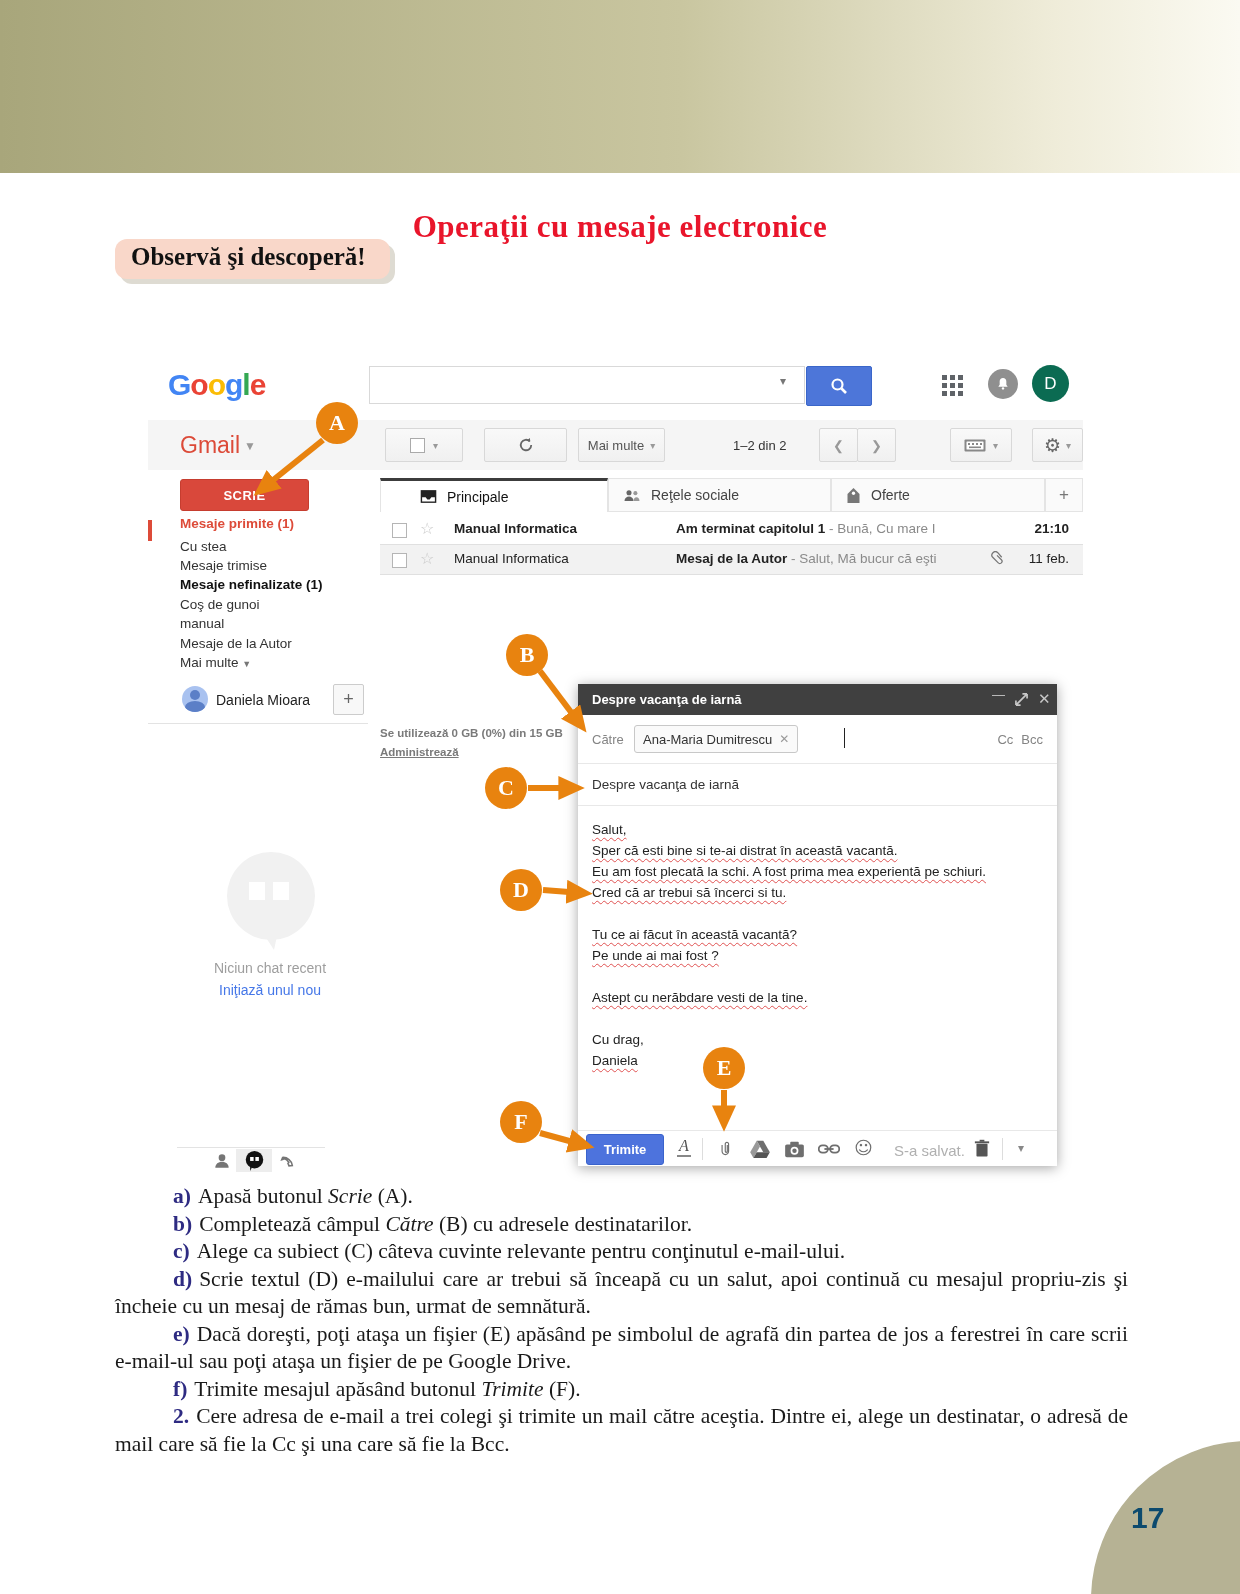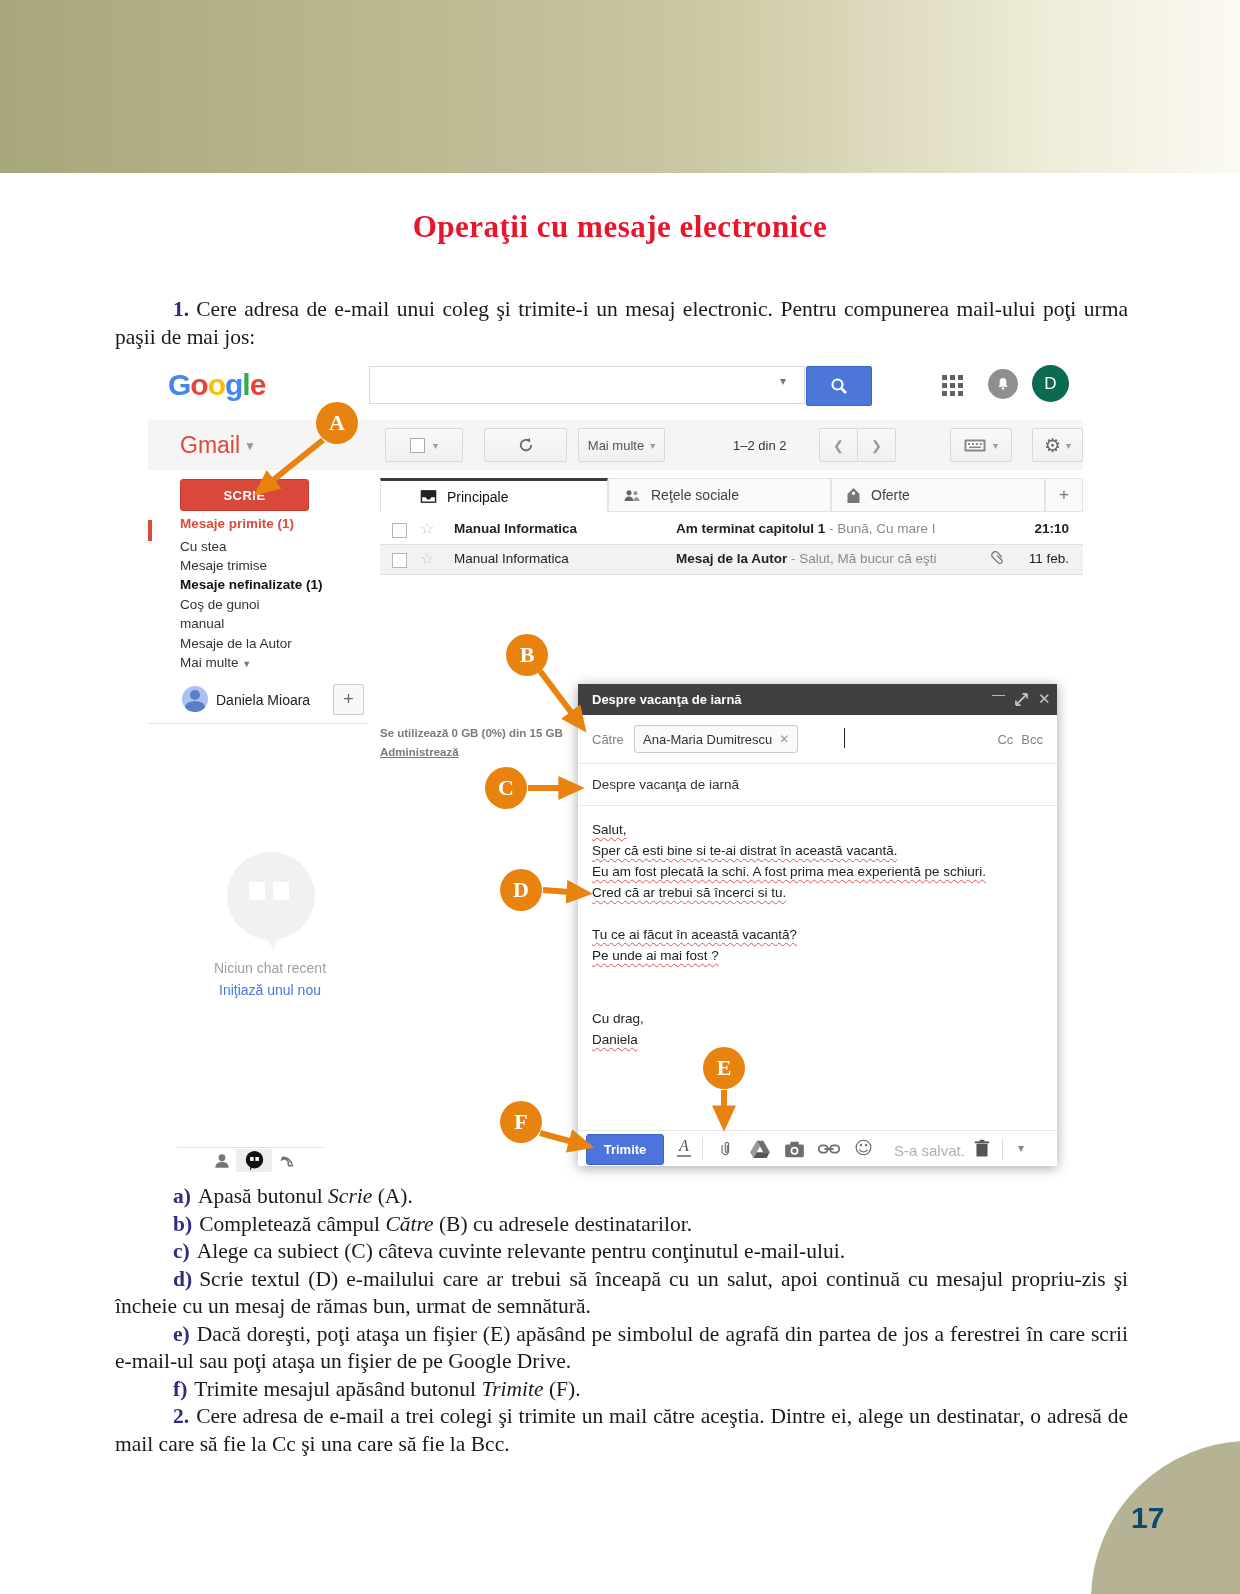--- a/index.html
+++ b/index.html
@@ -141,22 +141,24 @@
 </style>
 </head>
 <body>
 
 <div class="page">
 
   <div class="topband"></div>
 
   <h1 class="booktitle">Operaţii cu mesaje electronice</h1>
 
-
-  <p class="bookpara" style="top:296px;"><span class="mk">1.</span><span>Cere adresa de e-mail unui coleg şi trimite-i un mesaj electronic. Pentru compunerea mail-ului poţi urma paşii de mai jos:</span></p>
+  <div class="badge">
+    <span class="badge-text">Observă şi descoperă!</span>
+  </div>
+
 
   <div class="gmail">
 
     <div class="ghead">
       <div class="glogo"><span class="gl1">G</span><span class="gl2">o</span><span class="gl3">o</span><span class="gl1">g</span><span class="gl5">l</span><span class="gl2">e</span></div>
       <input class="gsearch" style="">
       <span class="gsearch-caret">▾</span>
       <div class="gsearchbtn">
         <svg width="20" height="20" viewBox="0 0 20 20">
             <circle cx="8.5" cy="8.5" r="5" fill="none" stroke="#fff" stroke-width="2.2"></circle>
@@ -331,20 +333,21 @@
       </div>
       <div class="cbody">
         <div class="bl"><span class="wavy">Salut,</span></div>
         <div class="bl"><span class="wavy">Sper că esti bine si te-ai distrat în această vacantă.</span></div>
         <div class="bl"><span class="wavy">Eu am fost plecată la schi. A fost prima mea experientă pe schiuri.</span></div>
         <div class="bl"><span class="wavy">Cred că ar trebui să încerci si tu.</span></div>
         <div class="bl"><span></span></div>
         <div class="bl"><span class="wavy">Tu ce ai făcut în această vacantă?</span></div>
         <div class="bl"><span class="wavy">Pe unde ai mai fost ?</span></div>
         <div class="bl"><span></span></div>
+        <div class="bl"><span class="wavy">Astept cu nerăbdare vesti de la tine.</span></div>
         <div class="bl"><span></span></div>
         <div class="bl"><span>Cu drag,</span></div>
         <div class="bl"><span class="wavy">Daniela</span></div>
       </div>
       <div class="ctools">
         <div class="sendbtn">Trimite</div>
         <span class="fmtA">A</span>
         <span class="vdiv" style="left:124px;"></span>
         <svg class="tico" style="left:140px;" width="17" height="20" viewBox="0 0 24 24">
             <path d="M12 2c-2 0-3.5 1.5-3.5 3.5V17a2.5 2.5 0 0 0 5 0V7h-1.8v10a.7.7 0 0 1-1.4 0V5.5c0-1 .8-1.7 1.7-1.7s1.7.7 1.7 1.7V17c0 2.3-1.8 4.2-4.2 4.2S5.3 19.3 5.3 17V7H3.5v10c0 3.3 2.7 6 6 6s6-2.7 6-6V5.5C15.5 3.5 14 2 12 2z" fill="#6e6e6e" transform="scale(0.9) translate(2 0)"></path>

